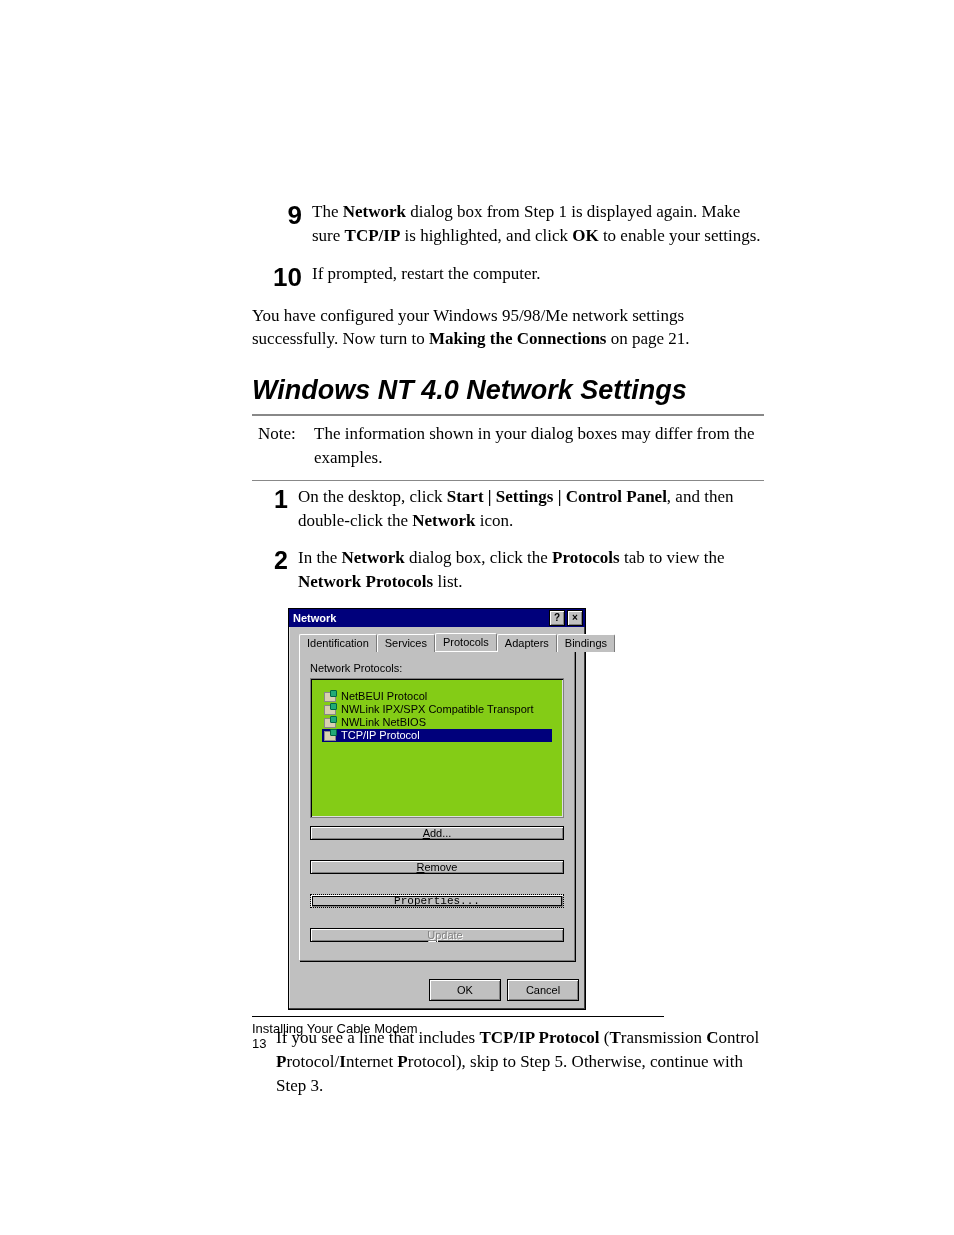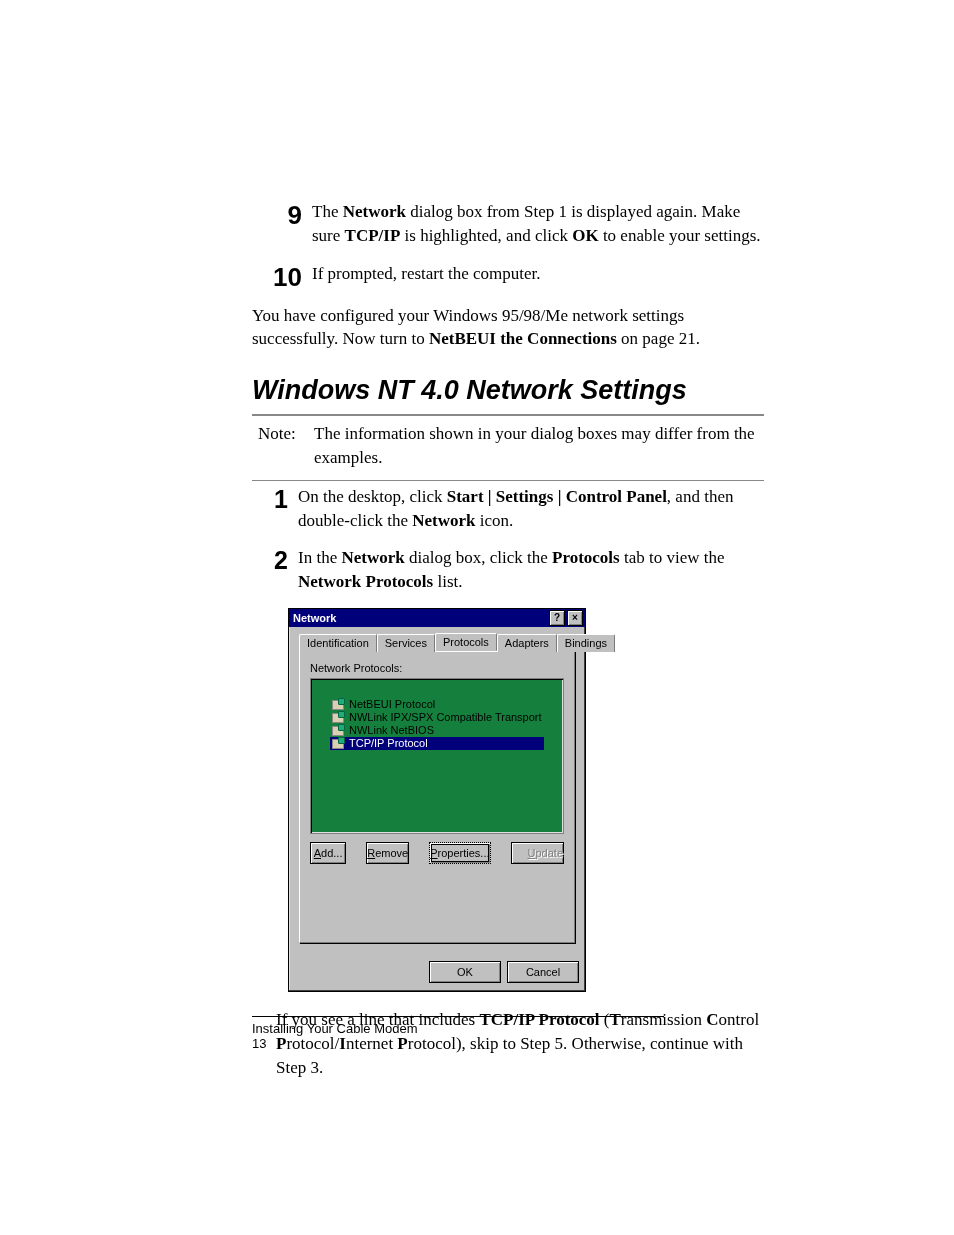--- a/index.html
+++ b/index.html
@@ -121,57 +121,57 @@
     border: 1px solid #fff;
     border-right-color: #7b7b7b;
     border-bottom-color: #7b7b7b;
     box-shadow: 1px 1px 0 #000;
     background: #c0c0c0;
     padding: 10px 10px 10px 10px;
     min-height: 270px;
   }
   .label-small { font-size: 11px; margin-bottom: 4px; }
   .listbox {
-    background: #15803d;
+    background: #84cc16;
     border: 1px solid #808080;
     box-shadow: inset 1px 1px 0 #000, inset -1px -1px 0 #dfdfdf;
     height: 116px;
-    padding: 19px;
+    padding: 11px;
     margin-bottom: 8px;
   }
   .list-item {
     display: flex; align-items: center;
     padding: 0 2px;
     line-height: 13px; font-size: 11px;
   }
   .list-item.sel { background: #00007b; color: #fff; }
   .proto-icon {
     width: 14px; height: 12px; margin-right: 3px;
     display:inline-block; position:relative;
   }
   .proto-icon::before{
     content:""; position:absolute; left:0;top:2px;width:10px;height:8px;
     background:#d8d0b0;border:1px solid #888;
   }
   .proto-icon::after{
     content:""; position:absolute; left:6px;top:0;width:5px;height:5px;
     background:#2a7; border:1px solid #064; border-radius:1px;
   }
-  .btn-row { display: flex; gap: 20px; margin-bottom: 8px; }
+  .btn-row { display: flex; gap: 20px; margin-bottom: 8px; flex-direction: column; }
   .btn95 {
     flex:1;
     height: 20px;
     background: #c0c0c0;
     border: 1px solid #000;
     box-shadow: inset 1px 1px 0 #fff, inset -1px -1px 0 #808080;
     font-size: 11px;
     display:flex;align-items:center;justify-content:center;
   }
   .btn95.disabled { color: #808080; text-shadow: 1px 1px 0 #fff; padding-left: 16px; }
-  .btn95.focused { border: 1px dotted #000; outline:1px solid #000; outline-offset:-3px;}
+  .btn95.focused { border: 1px dotted #000; outline:1px solid #000; outline-offset:-3px;font-family:Liberation Mono, monospace;}
   .btn-u { text-decoration: underline; }
   .groupbox {
     border: 1px solid #808080;
     box-shadow: inset -1px -1px 0 #fff, 1px 1px 0 #fff;
     position: relative;
     padding: 10px 8px 8px 8px;
     min-height: 48px;
   }
   .groupbox > .legend {
     position: absolute; top: -7px; left: 6px;
@@ -207,21 +207,21 @@
       <div class="step-row">
         <div class="step-num">9</div>
         <div class="step-body">The <b>Network</b> dialog box from Step 1 is displayed again. Make sure <b>TCP/IP</b> is highlighted, and click <b>OK</b> to enable your settings.</div>
       </div>
       <div class="step-row">
         <div class="step-num">10</div>
         <div class="step-body">If prompted, restart the computer.</div>
       </div>
     </div>
 
-  <p class="para">You have configured your Windows 95/98/Me network settings successfully. Now turn to <b>NetBEUI the Connections</b> on page 21.</p>
+  <p class="para">You have configured your Windows 95/98/Me network settings successfully. Now turn to <b>Making the Connections</b> on page 21.</p>
 
   <h2 class="section">Windows NT 4.0 Network Settings</h2>
 
   <div class="note-box">
     <div class="note-label">Note:</div>
     <div class="note-body">The information shown in your dialog boxes may differ from the examples.</div>
   </div>
 
   <div id="steps-section">
       <div class="step-row">

